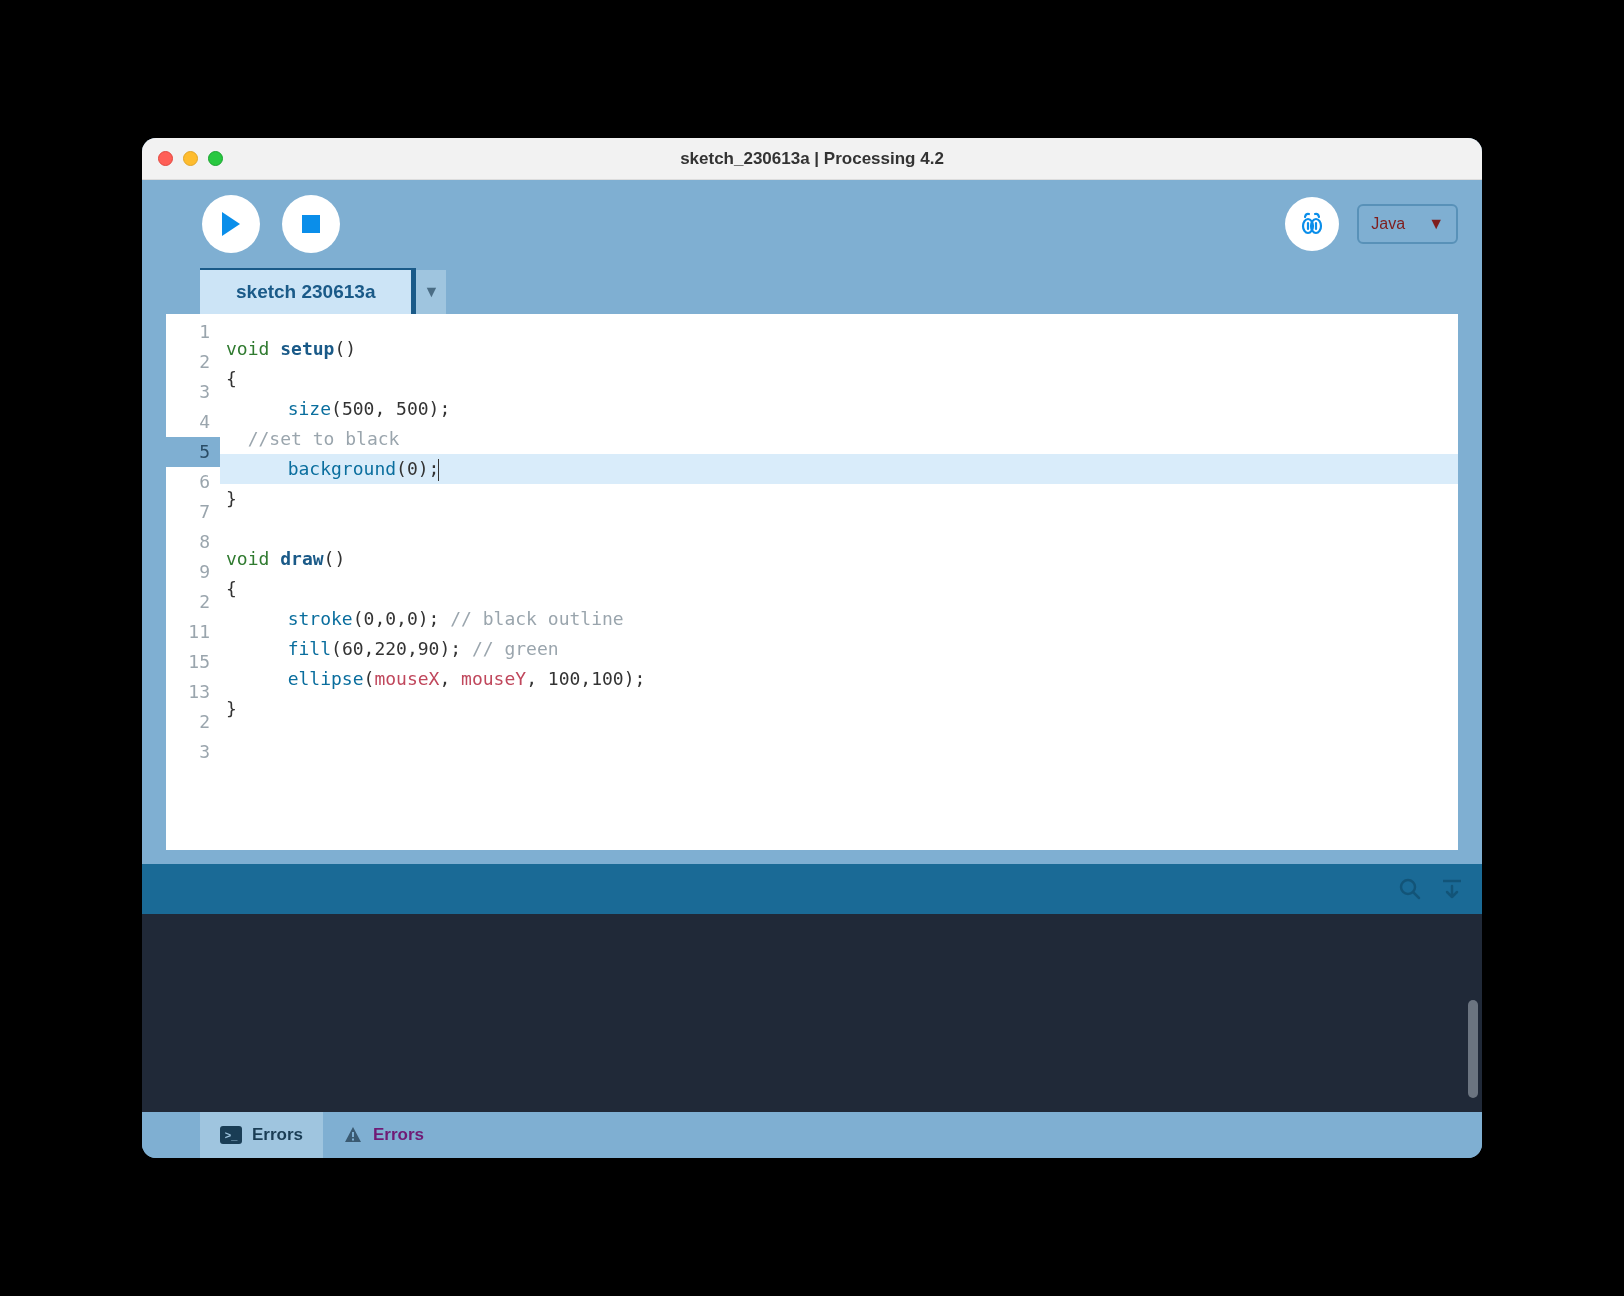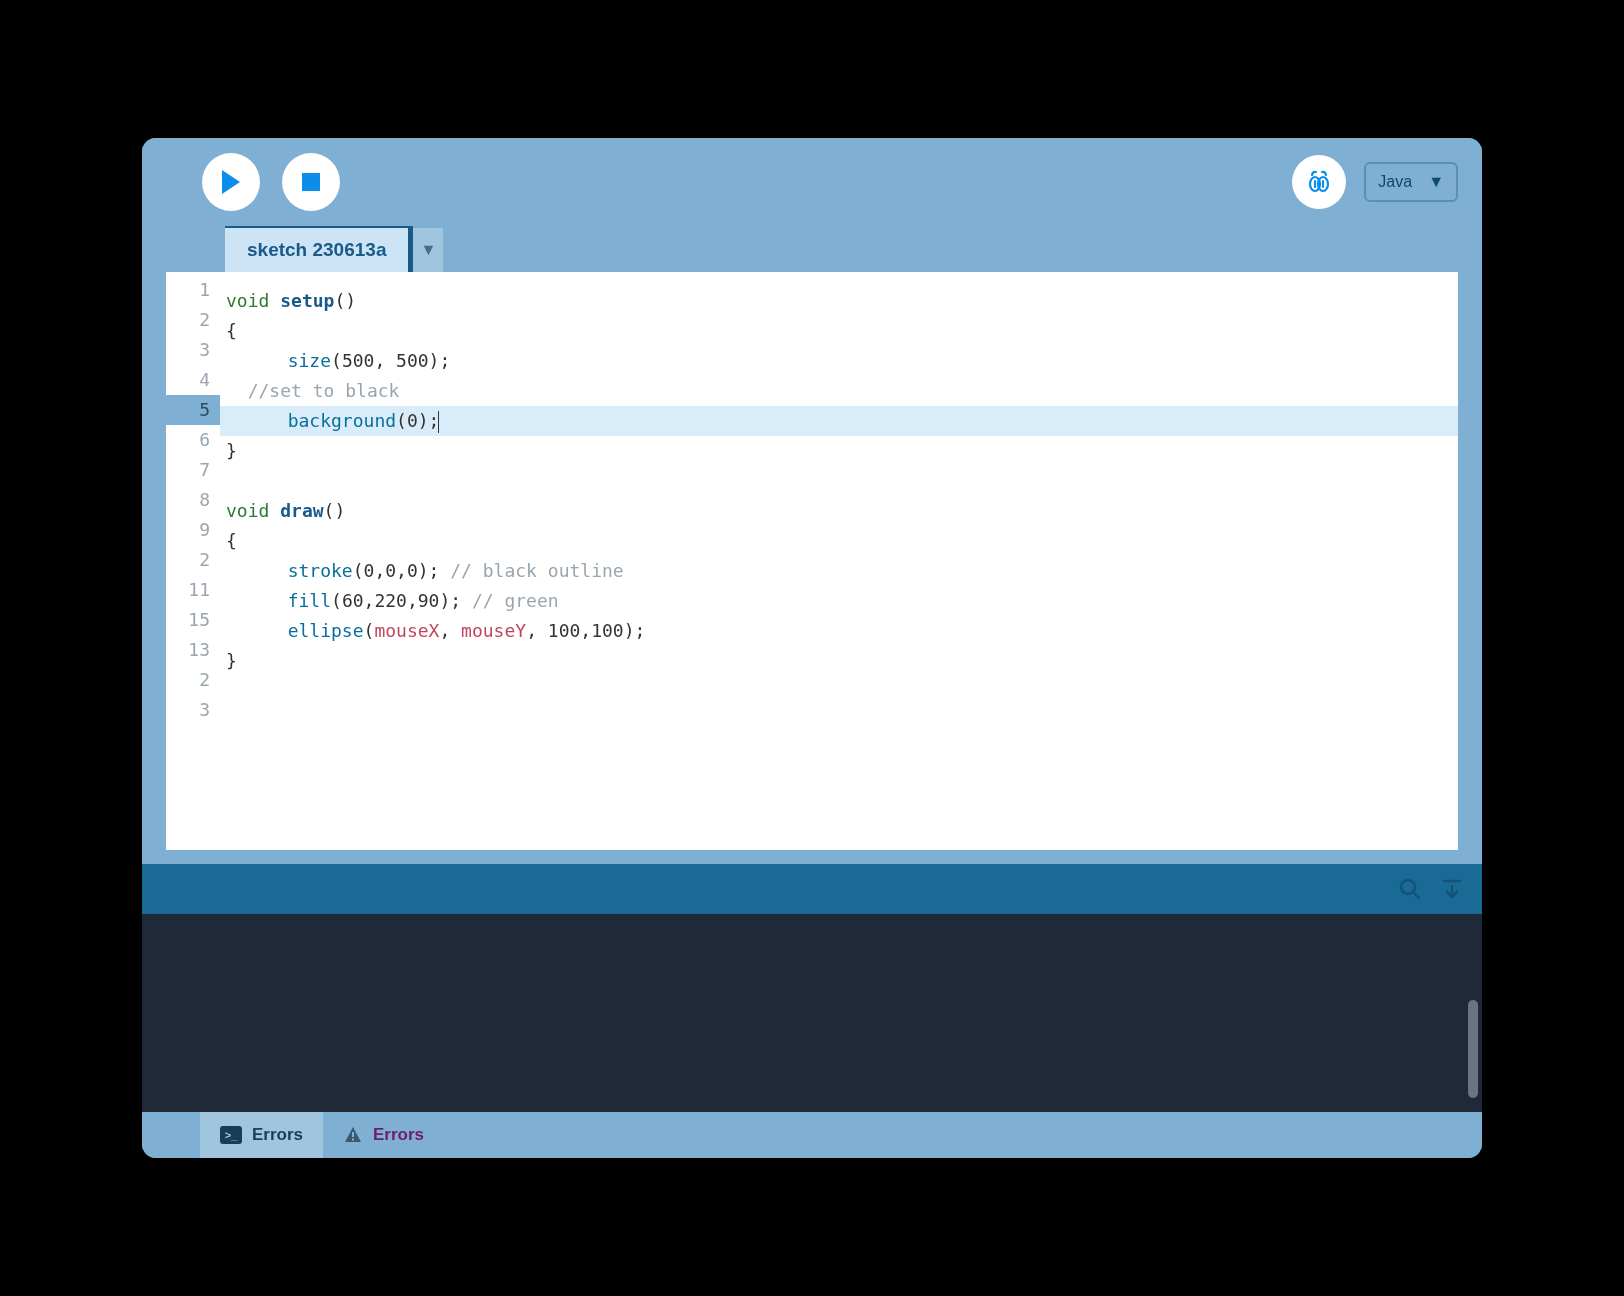--- a/index.html
+++ b/index.html
@@ -74,48 +74,47 @@
   justify-content: center;
   cursor: pointer;
   margin-right: 18px;
 }
 .mode-select {
   height: 40px;
   padding: 0 12px;
   border: 2px solid #5891b8;
   background: #7fafd2;
   border-radius: 6px;
-  color: #0c4a6e;
+  color: #7f1d1d;
   font-size: 16px;
   font-weight: 500;
   display: flex;
   align-items: center;
-  gap: 16px;
+  gap: 23px;
   cursor: pointer;
 }
 .tabbar {
   height: 46px;
   background: #7fafd2;
   display: flex;
   align-items: flex-end;
   padding-left: 58px;
 }
 .tab {
   height: 46px;
   background: #cce4f6;
   border-top: 2px solid #1a5a88;
-  padding: 0 22px;
+  padding: 0 36px;
   display: flex;
   align-items: center;
   font-size: 19px;
   font-weight: 600;
   color: #1a5a88;
   cursor: pointer;
   border-right: 5px solid #1a5a88;
-  margin-left: 25px;
 }
 .tab-menu {
   width: 30px; height: 46px;
   background: #9fc5df;
   border-top: 2px solid #7fafd2;
   display: flex;
   align-items: center;
   justify-content: center;
   cursor: pointer;
   color: #4a6d85;
@@ -145,21 +144,21 @@
 .gutter .ln {
   height: 30px;
   line-height: 30px;
   padding-right: 10px;
 }
 .gutter .ln.hl { background: #7fafd2; color: #2a4d66; }
 .code {
   flex: 1;
   font-family: "Menlo", "Consolas", monospace;
   font-size: 18px;
-  padding-top: 14px;
+  padding-top: 20px;
   white-space: pre;
   color: #333;
 }
 .code .line {
   height: 30px;
   line-height: 30px;
   padding-left: 6px;
 }
 .code .line.hl { background: #d9ecfa; }
 .kw { color: #2f7a2f; }
@@ -231,20 +230,28 @@
   color: #9fc5df;
   font-size: 11px;
   font-weight: bold;
 }
 </style>
 </head>
 <body>
 
 <div class="window">
 
+  <div class="titlebar">
+    <div class="traffic-lights">
+      <div class="traffic-light tl-red"></div>
+      <div class="traffic-light tl-yellow"></div>
+      <div class="traffic-light tl-green"></div>
+    </div>
+    <div class="window-title">sketch_230613a | Processing 4.2</div>
+  </div>
 
   <div class="toolbar">
     <button class="round-btn">
       <svg width="22" height="26" viewBox="0 0 22 26">
         <path d="M2 1 L20 13 L2 25 Z" fill="#0a8eea"></path>
       </svg>
     </button>
     <button class="round-btn">
       <svg width="20" height="20" viewBox="0 0 20 20">
         <rect x="1" y="1" width="18" height="18" fill="#0a8eea"></rect>

